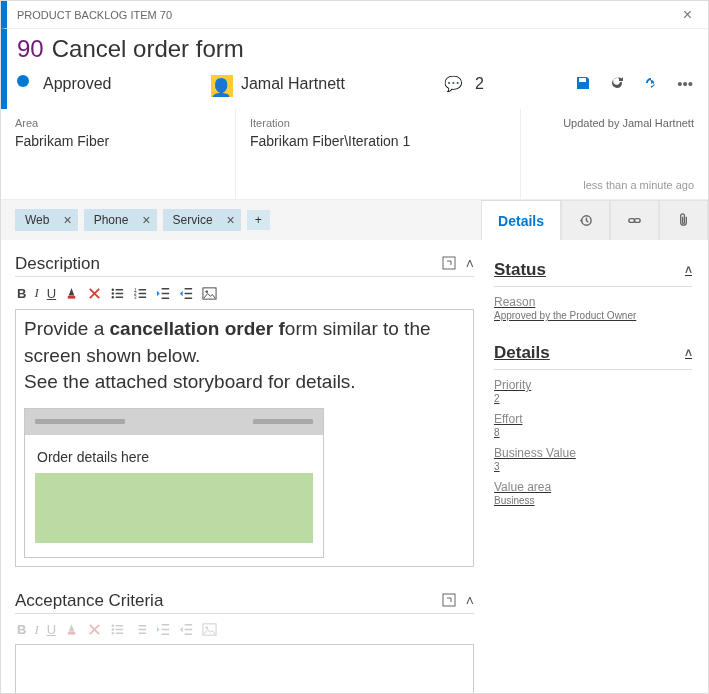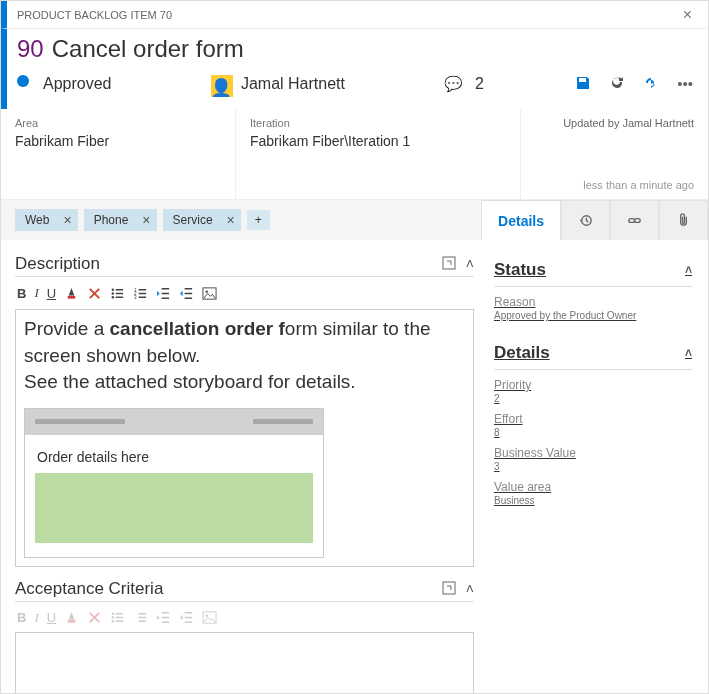--- a/index.html
+++ b/index.html
@@ -333,21 +333,21 @@
           <span class="bar" style="width:90px"></span>
           <span class="bar" style="width:60px"></span>
         </div>
         <div class="mock-body">
           <div class="mock-title">Order details here</div>
           <div class="mock-green"></div>
         </div>
       </div>
     </div>
 
-    <div class="section-head" style="margin-top:12px">
+    <div class="section-head" style="margin-top:24px">
       <span>Acceptance Criteria</span>
       <div class="head-tools">
         <svg viewBox="0 0 14 14">
             <rect x="1" y="1" width="12" height="12" fill="none" stroke="#666"></rect>
             <path d="M5 5h4v4" stroke="#666" fill="none"></path>
           </svg>
         <span>˄</span>
       </div>
     </div>
     <div class="rt-toolbar disabled">

